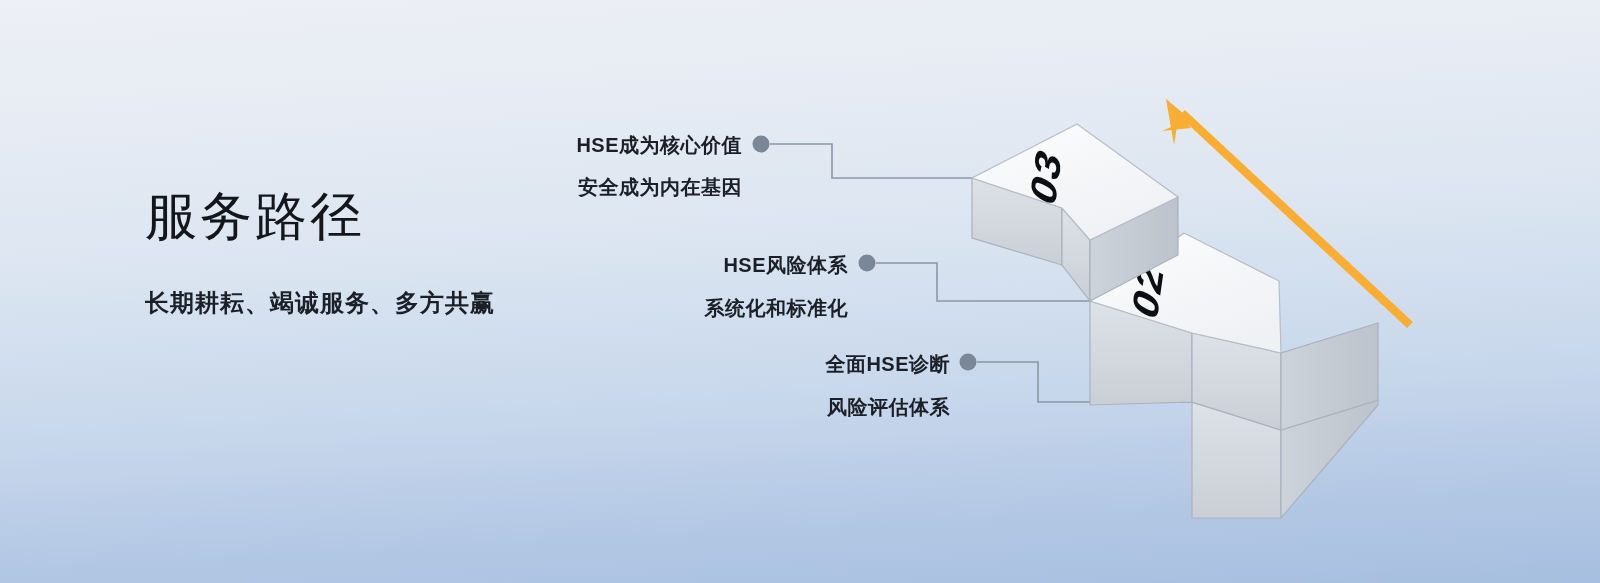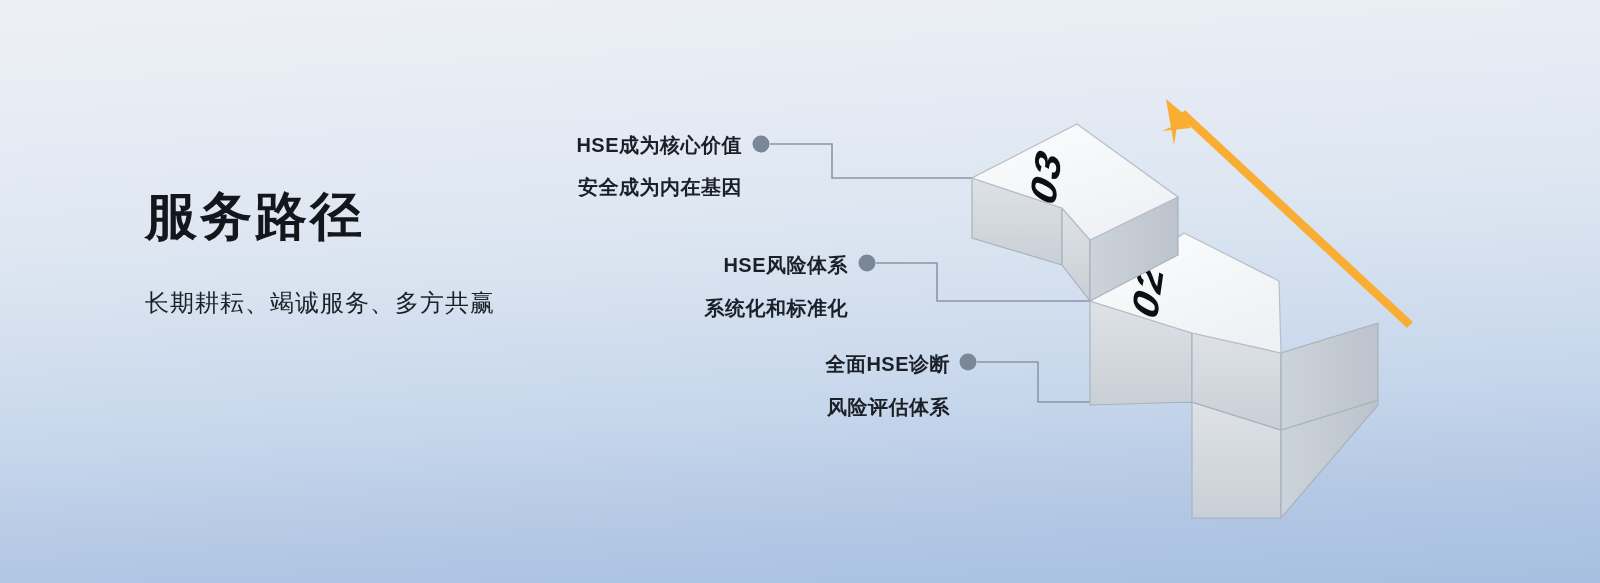--- a/index.html
+++ b/index.html
@@ -16,30 +16,30 @@
     overflow:hidden;
   }
   
   #copy {
     position:absolute;
     left:145px; top:186px;
     width:470px;
   }
   #title {
     font-size:52px;
-    font-weight:700;
+    font-weight:400;
     letter-spacing:3px;
     color:#13171c;
     line-height:1.18;
     white-space:nowrap;
   }
   #subtitle {
     margin-top:40px;
     font-size:24px;
-    font-weight:400;
+    font-weight:700;
     letter-spacing:1px;
     color:#1b2028;
     line-height:1.35;
     white-space:nowrap;
   }
   
   #diagram {
     position:absolute;
     left:0; top:0;
     width:1600px; height:583px;

